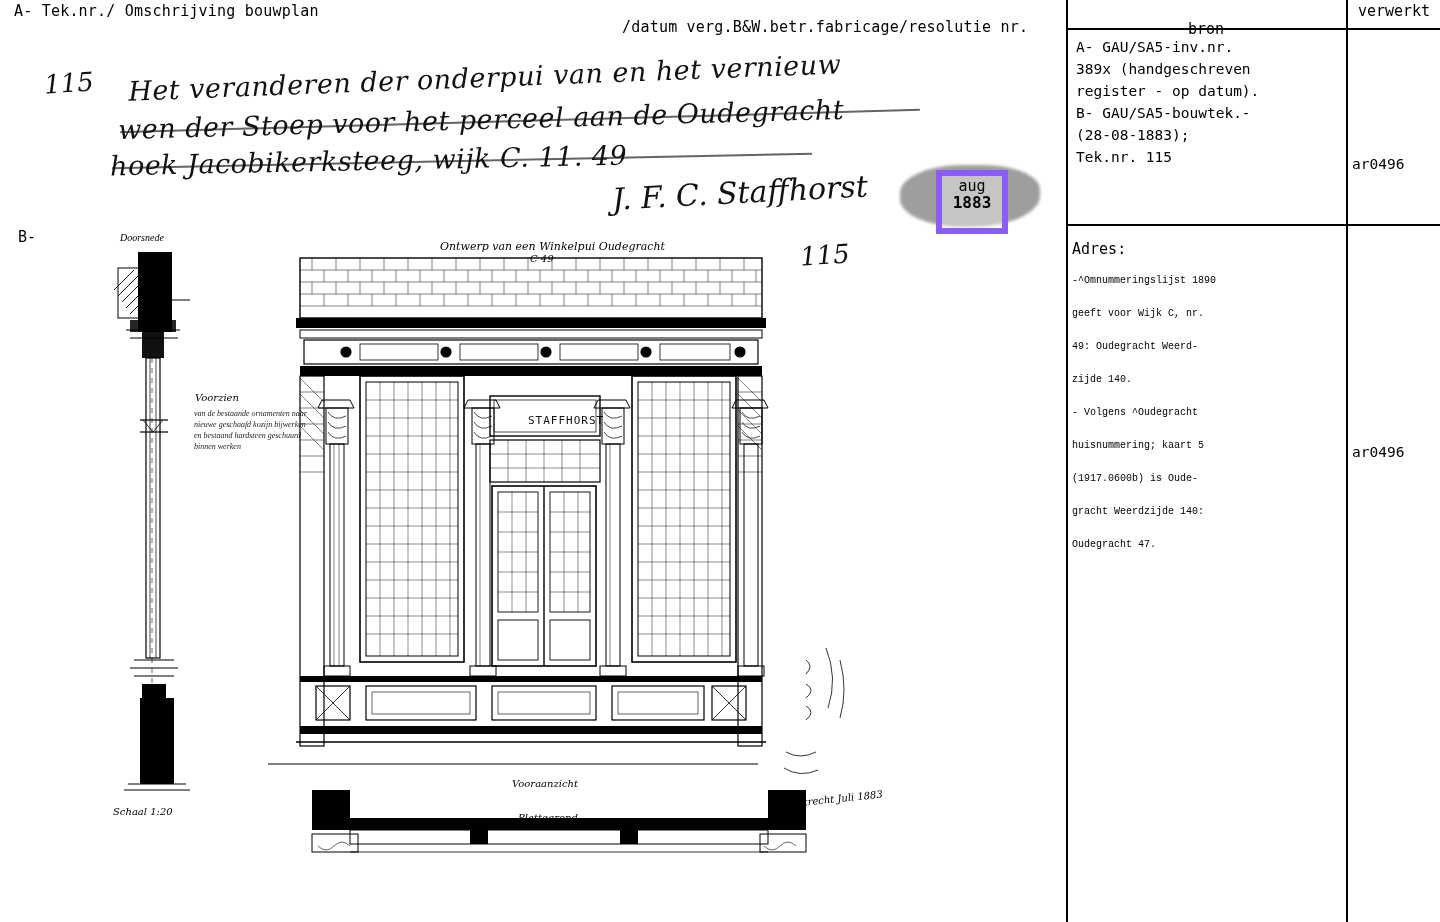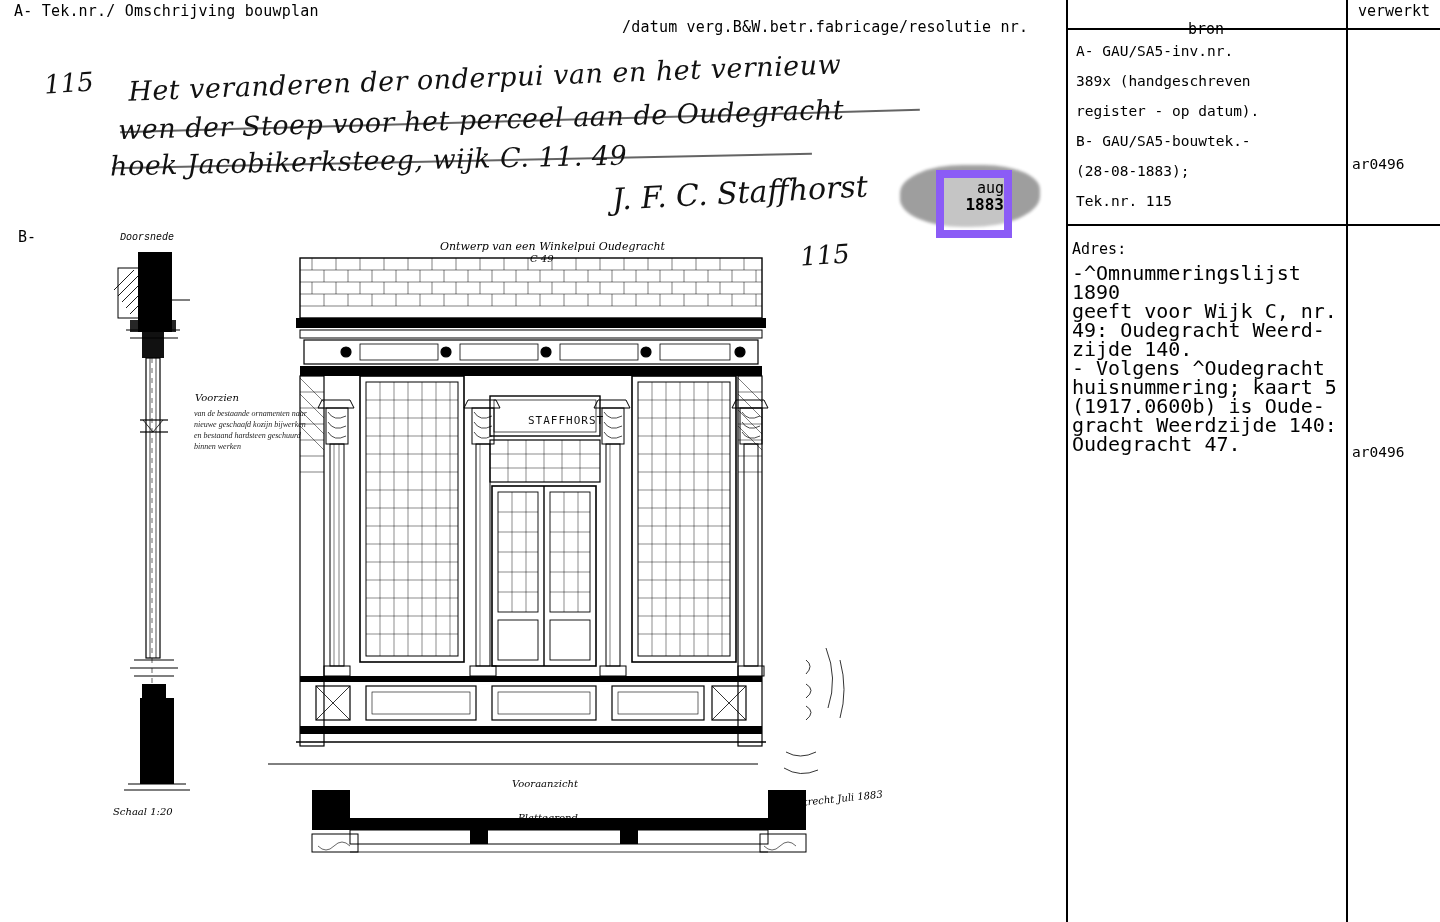--- a/index.html
+++ b/index.html
@@ -35,32 +35,32 @@
     font-size:15px;
     margin-top:18px;
   }
   .col-verwerkt-hdr{
     position:absolute;left:1348px;top:2px;width:92px;text-align:center;
     font-size:15px;
   }
 
   .bron-block{
     position:absolute;left:1076px;top:36px;width:268px;
-    font-size:14.5px;line-height:30px;
+    font-size:14.5px;line-height:22px;
     white-space:pre-wrap;
   }
   .verwerkt-1{
     position:absolute;left:1352px;top:156px;width:86px;font-size:14.5px;
   }
   .adres-title{
     position:absolute;left:1072px;top:240px;font-size:15px;
   }
   .adres-block{
     position:absolute;left:1072px;top:264px;width:272px;
-    font-size:20px;line-height:19px;white-space:pre-wrap;
+    font-size:10px;line-height:33px;white-space:pre-wrap;font-family:Liberation Mono, monospace;
   }
   .verwerkt-2{
     position:absolute;left:1352px;top:444px;width:86px;font-size:14.5px;
   }
 
   
   .hand{
     font-family:"DejaVu Serif","Liberation Serif",serif;
     font-style:italic;
     color:#111;
@@ -85,23 +85,23 @@
   .hw-sign{
     position:absolute;left:612px;top:175px;font-size:30px;
     transform:rotate(-3deg);white-space:nowrap;
   }
   .hw-strike{
     position:absolute;background:#111;height:2px;opacity:.65;
   }
   
   .stamp{
     position:absolute;left:936px;top:170px;width:60px;height:52px;
-    border:8px solid #8b5cf6;
+    border:6px solid #8b5cf6;
     font-family:"DejaVu Sans Mono",monospace;
-    text-align:right;line-height:1.05;
+    text-align:center;line-height:1.05;
     background:rgba(255,255,255,.4);
   }
   .stamp .s1{font-size:15px;margin-top:3px;}
   .stamp .s2{font-size:16px;font-weight:bold;}
   .stamp-blob{
     position:absolute;left:900px;top:165px;width:140px;height:62px;
     background:#2b2b2b;opacity:.45;
     border-radius:45% 40% 50% 45%;filter:blur(1.5px);
   }
 
@@ -117,21 +117,21 @@
   }
   .dnum{
     position:absolute;left:800px;top:240px;font-size:26px;
     font-family:"DejaVu Serif",serif;font-style:italic;
     transform:rotate(-4deg);
   }
 
   
   .sec-label{
     position:absolute;left:120px;top:232px;font-size:10px;
-    font-family:Liberation Mono, monospace;font-style:italic;
+    font-family:Liberation Serif, serif;font-style:italic;
   }
   .sec-note-t{
     position:absolute;left:195px;top:392px;font-size:10px;
     font-family:"DejaVu Serif",serif;font-style:italic;
   }
   .sec-note{
     position:absolute;left:194px;top:408px;width:120px;font-size:8px;
     line-height:11px;font-family:Liberation Serif, serif;font-style:italic;
     color:#222;
   }

